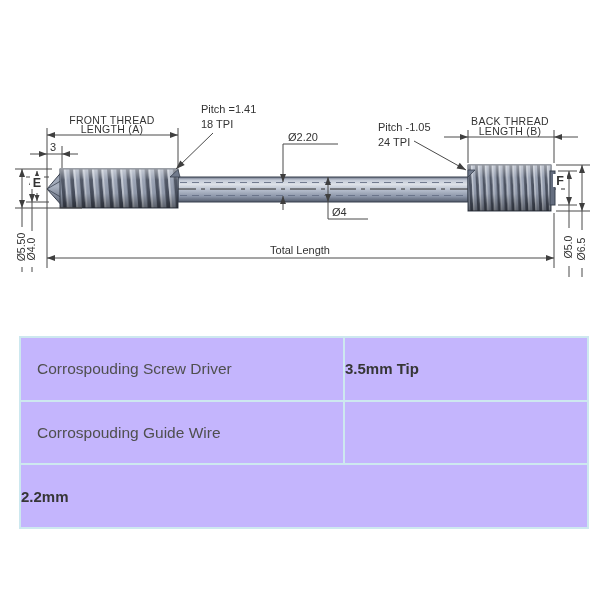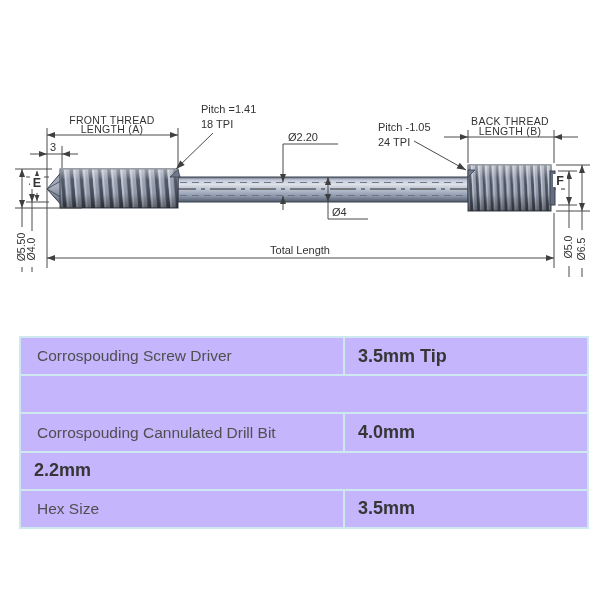--- a/index.html
+++ b/index.html
@@ -13,22 +13,22 @@
   .rot-label{font-size:10.5px;}
   
   .spec-table{position:absolute;left:19px;top:336px;width:570px;height:193px;
       border:2px solid #cde8ef;background:#c4b5fd;box-sizing:border-box;
       display:flex;flex-direction:column;}
   .spec-row{flex:1;display:flex;border-bottom:2px solid #cde8ef;}
   .spec-row:last-child{border-bottom:none;}
   .spec-cell-label{width:324px;box-sizing:border-box;border-right:2px solid #cde8ef;
       display:flex;align-items:center;padding-left:16px;
       font-size:15.5px;color:#4f4f4f;}
-  .spec-cell-value{flex:1;display:flex;align-items:center;padding-left:13px;
-      font-size:18px;font-weight:700;color:#363636;}
+  .spec-cell-value{flex:1;display:flex;align-items:center;
+      font-size:15px;font-weight:700;color:#363636;}
 </style>
 </head>
 <body>
 
 <div class="page">
 
   <svg class="drawing" width="600" height="330" viewBox="0 0 600 330">
     <defs>
       <linearGradient id="shaftGrad" x1="0" y1="0" x2="0" y2="1">
         <stop offset="0%" stop-color="#6a7183"></stop>
@@ -182,27 +182,20 @@
     <text class="rot-label" x="569" y="250" text-anchor="middle" transform="rotate(-90 569 247)">Ø5.0</text>
     <text class="rot-label" x="582" y="252" text-anchor="middle" transform="rotate(-90 582 249)">Ø6.5</text>
   </svg>
 
   <div class="spec-table">
     <div class="spec-row">
       <div class="spec-cell-label">Corrospouding Screw Driver</div>
       <div class="spec-cell-value">3.5mm Tip</div>
     </div>
     <div class="spec-row">
-    </div>
-    <div class="spec-row">
-      <div class="spec-cell-label">Corrospouding Cannulated Drill Bit</div>
-      <div class="spec-cell-value">4.0mm</div>
+      <div class="spec-cell-label">Corrospouding Guide Wire</div>
     </div>
     <div class="spec-row">
       <div class="spec-cell-value">2.2mm</div>
     </div>
-    <div class="spec-row">
-      <div class="spec-cell-label">Hex Size</div>
-      <div class="spec-cell-value">3.5mm</div>
-    </div>
   </div>
 
 </div>
 
 </body></html>

